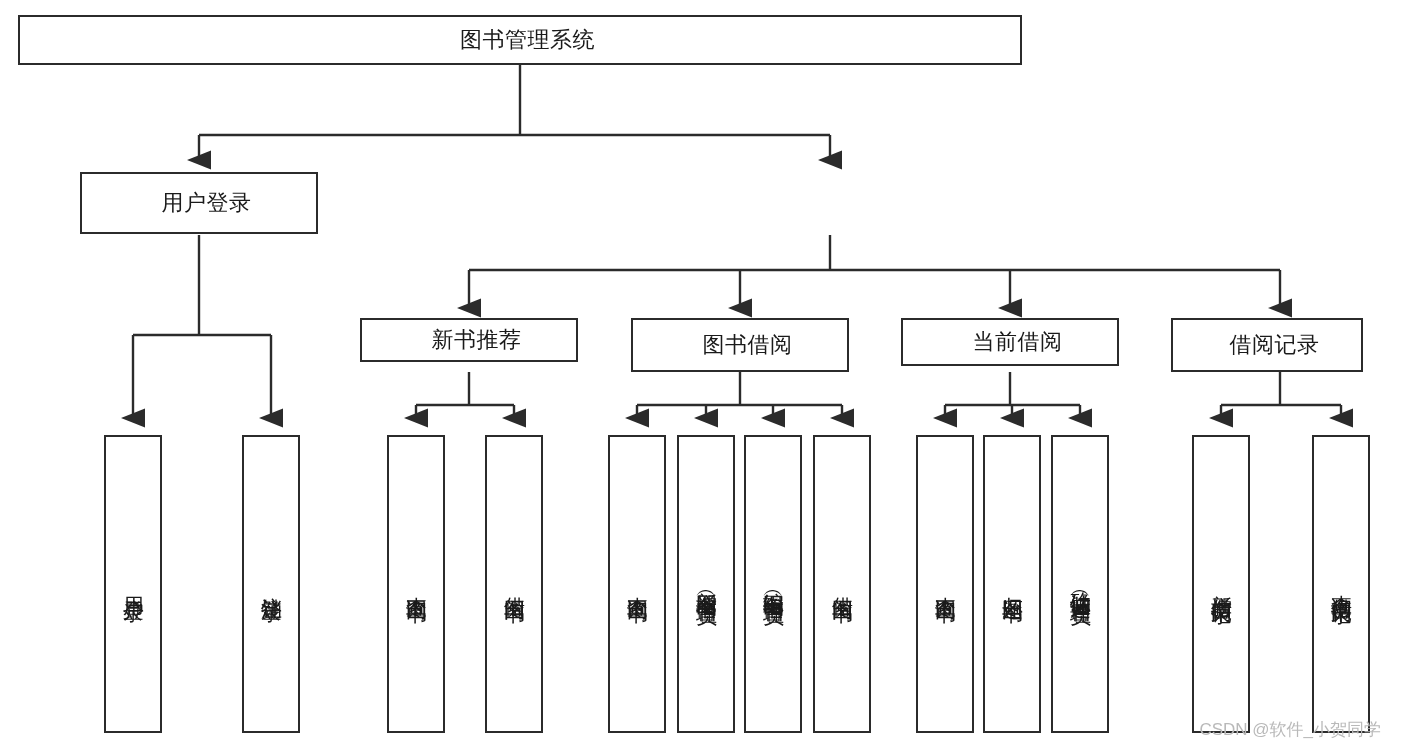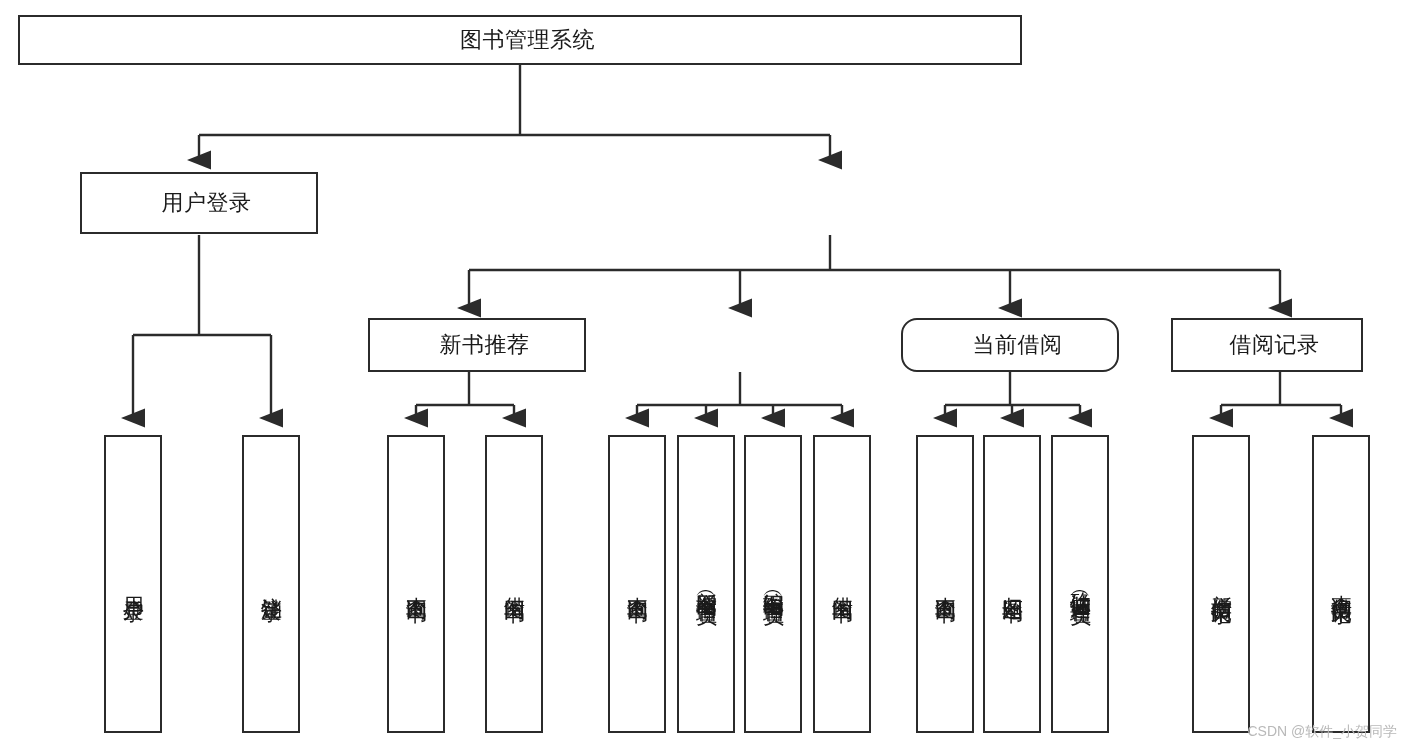--- a/index.html
+++ b/index.html
@@ -50,23 +50,23 @@
     text-align: center;
   }
   .node.vert .label {
     writing-mode: vertical-rl;
     text-orientation: upright;
     white-space: normal;
     max-height: 100%;
   }
   .watermark {
     position: absolute;
-    right: 8px;
+    right: 24px;
     bottom: 6px;
-    font-size: 14px;
+    font-size: 17px;
     color: #b9b9b9;
     white-space: nowrap;
     user-select: none;
   }
 </style>
 </head>
 <body>
 
 <div id="diagram-root">
 
@@ -121,24 +121,27 @@
   </svg>
 
   <div class="node horiz" style="left:18px; top:15px; width:1004px; height:50px;">
     <span class="label">图书管理系统</span>
   </div>
 
   <div class="node horiz" style="left:80px; top:172px; width:238px; height:62px;">
     <span class="label">用户登录</span>
   </div>
 
-  <div class="node horiz" style="left:360px; top:318px; width:218px; height:54px;margin-left:8px;">
+  <div class="node horiz" style="left:360px; top:318px; width:218px; height:44px;">
     <span class="label">新书推荐</span>
   </div>
-  <div class="node horiz" style="left:901px; top:318px; width:218px; height:54px;border-radius:16px;">
+  <div class="node horiz" style="left:631px; top:318px; width:218px; height:54px;">
+    <span class="label">图书借阅</span>
+  </div>
+  <div class="node horiz" style="left:901px; top:318px; width:218px; height:48px;">
     <span class="label">当前借阅</span>
   </div>
   <div class="node horiz" style="left:1171px; top:318px; width:192px; height:54px;">
     <span class="label">借阅记录</span>
   </div>
 
   <div class="node vert" style="left:104px; top:435px; width:58px; height:298px;">
     <span class="label">用户登录</span>
   </div>
   <div class="node vert" style="left:242px; top:435px; width:58px; height:298px;">

